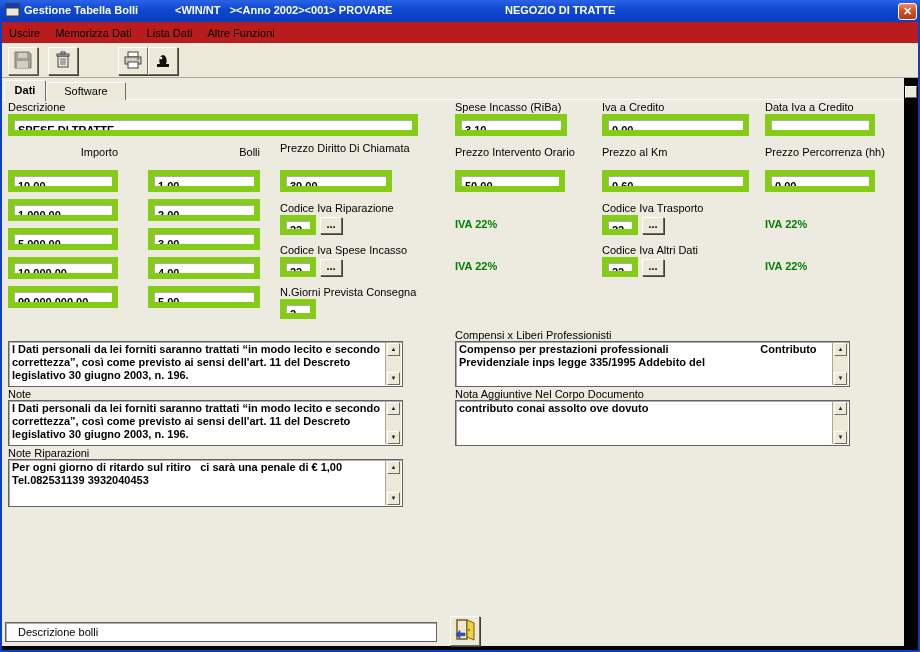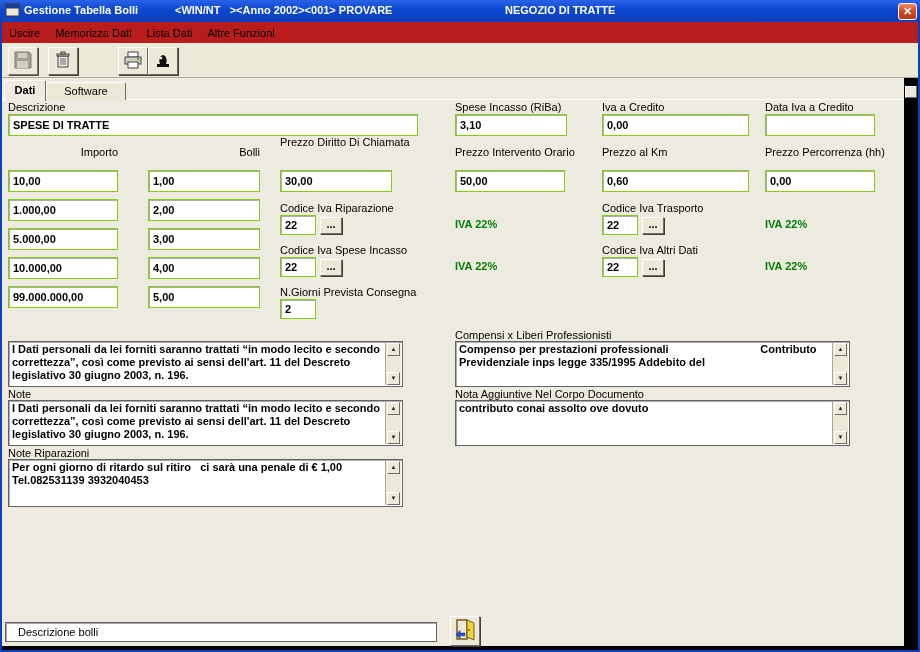--- a/index.html
+++ b/index.html
@@ -42,21 +42,21 @@
     border-color:#fff #6e6c60 #EDEAE0 #fff; border-bottom:none;
     border-top-left-radius:2px; border-top-right-radius:2px;
     text-align:center; cursor:default; }
   .tab-dati { left:4px; top:80px; width:42px; height:21px; font-weight:bold; line-height:19px; z-index:3; }
   .tab-sw { left:46px; top:82px; width:80px; height:18px; line-height:17px; background:#ECE9D8; z-index:2; }
   .tab-label::first-letter { text-decoration:underline; }
 
   
   .lbl { position:absolute; height:12px; line-height:12px; white-space:nowrap; }
   .lbl.right { text-align:right; }
-  .field { position:absolute; height:22px; background:#fff; border:1px solid #84cc16;
+  .field { position:absolute; height:22px; background:#fff; border:6px solid #84cc16;
     box-shadow:inset 1px 1px 0 rgba(70,70,70,.45); font-weight:bold;
     line-height:20px; padding:0 4px; overflow:hidden; white-space:nowrap; }
   .field.num { }
   .field.small { height:20px; line-height:18px; }
   .green { color:#008000; font-weight:bold; }
   .ebtn { position:absolute; width:22px; height:17px; background:#ECE9D8;
     border:1px solid; border-color:#fff #6e6c60 #6e6c60 #fff; box-shadow:1px 1px 0 #403f38;
     text-align:center; line-height:12px; font-weight:bold; cursor:default; }
 
   
@@ -160,21 +160,21 @@
   <div class="lbl" style="left:602px; top:101px;">Iva a Credito</div>
   <div class="lbl" style="left:765px; top:101px;">Data Iva a Credito</div>
 
   <div class="field" style="left:8px; top:114px; width:410px;">SPESE DI TRATTE</div>
   <div class="field num" style="left:455px; top:114px; width:112px;">3,10</div>
   <div class="field num" style="left:602px; top:114px; width:147px;">0,00</div>
   <div class="field" style="left:765px; top:114px; width:110px;"></div>
 
   <div class="lbl right" style="left:8px; top:146px; width:110px;">Importo</div>
   <div class="lbl right" style="left:148px; top:146px; width:112px;">Bolli</div>
-  <div class="lbl" style="left:280px; top:136px;">Prezzo Diritto Di Chiamata</div>
+  <div class="lbl" style="left:280px; top:142px;">Prezzo Diritto Di Chiamata</div>
   <div class="lbl" style="left:455px; top:146px;">Prezzo Intervento Orario</div>
   <div class="lbl" style="left:602px; top:146px;">Prezzo al Km</div>
   <div class="lbl" style="left:765px; top:146px;">Prezzo Percorrenza (hh)</div>
 
   <div class="field num" style="left:8px; top:170px; width:110px;">10,00</div>
   <div class="field num" style="left:8px; top:199px; width:110px;">1.000,00</div>
   <div class="field num" style="left:8px; top:228px; width:110px;">5.000,00</div>
   <div class="field num" style="left:8px; top:257px; width:110px;">10.000,00</div>
   <div class="field num" style="left:8px; top:286px; width:110px;">99.000.000,00</div>
 

